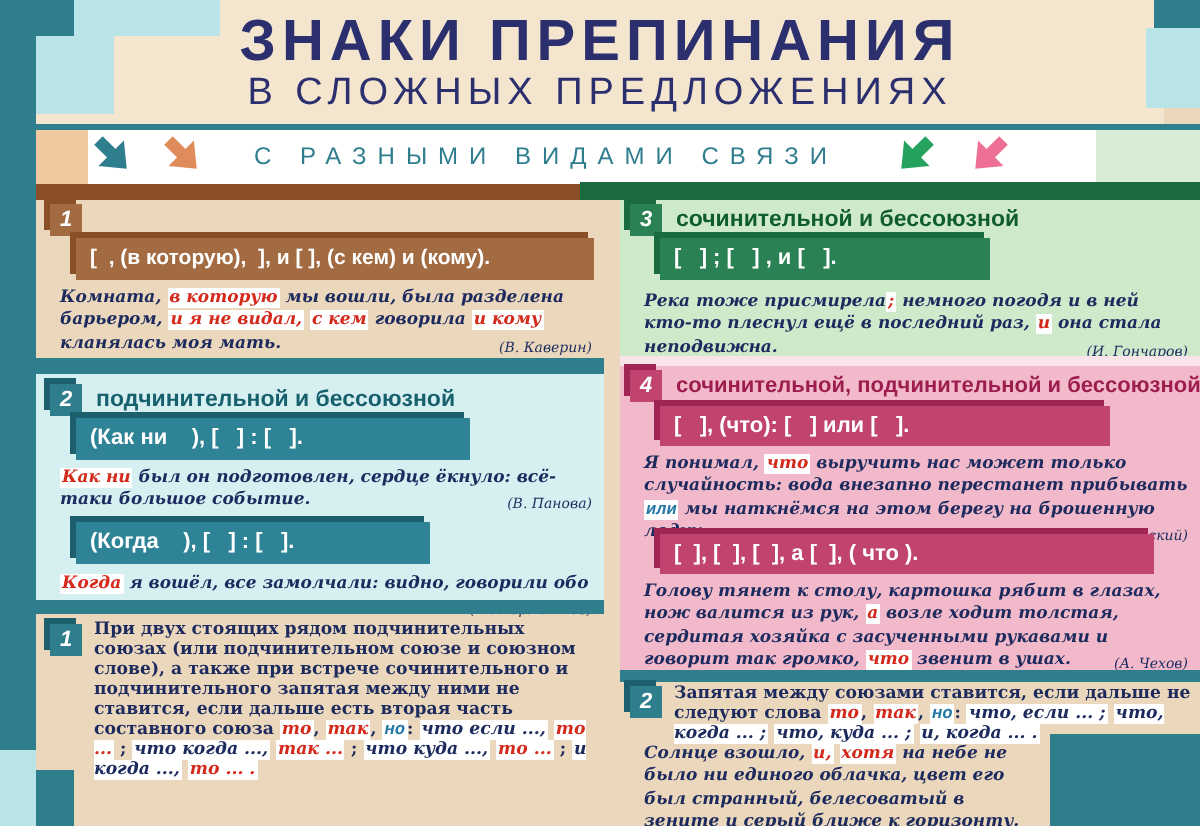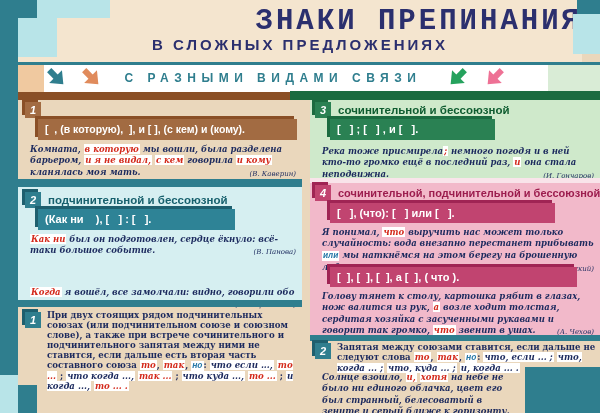--- a/index.html
+++ b/index.html
@@ -2,30 +2,30 @@
 <html style="--page-bg: #ead7bc; --cream: #f4e5cf; --title-navy: #2b2f6e; --navy: #1c2a5e; --teal: #2f7e8e; --teal-dark: #1e5f6e; --teal-formula: #2e8396; --teal-text: #17606d; --light-cyan: #d6eff1; --mosaic-cyan: #b8e4e8; --brown: #a26b42; --brown-dark: #8a4f26; --brown-text: #6d4120; --green-formula: #2a8153; --green-dark: #1b6b40; --green-text: #0f5c30; --light-green: #cfe9cb; --crimson: #c14470; --crimson-dark: #a02454; --crimson-text: #9c1d4e; --pink: #f2b9ca; --pink-light: #f9e4ea; --red: #d42a1c; --blue: #2779a8; --peach: #f0c9a0; --pale-green: #d9ecd6; --arrow-orange: #e08b5c; --arrow-green: #25a25d; --arrow-pink: #ee7195; --white: #ffffff;"><head>
 <meta charset="utf-8">
 <style>
   html,body{margin:0;padding:0;}
   .poster{position:relative;width:600px;height:413px;background:var(--page-bg);overflow:hidden;
           font-family:"Liberation Sans",sans-serif;}
   .abs{position:absolute;}
 
   
   .header-panel{left:18px;top:0;width:564px;height:62px;background:var(--cream);text-align:center;}
-  .title{margin-top:5px;font-family:Liberation Mono, monospace;font-weight:bold;font-size:29px;
-         letter-spacing:3px;color:var(--title-navy);text-align:right;}
-  .subtitle{margin-top:-2px;font-size:15px;font-weight:bold;letter-spacing:3px;color:var(--title-navy);}
+  .title{margin-top:5px;font-family:Liberation Sans, sans-serif;font-weight:bold;font-size:29px;
+         letter-spacing:3px;color:var(--title-navy);}
+  .subtitle{margin-top:-2px;font-size:19px;font-weight:normal;letter-spacing:3px;color:var(--title-navy);}
 
   
   .band-line{left:18px;top:62px;width:582px;height:3px;background:var(--teal);}
   .band-body{left:18px;top:65px;width:582px;height:27px;background:var(--white);}
   .peach-seg{left:18px;top:65px;width:26px;height:27px;background:var(--peach);}
   .palegreen-seg{left:548px;top:65px;width:52px;height:27px;background:var(--pale-green);}
-  .band-label{left:108px;top:71px;width:330px;text-align:center;font-size:12px;font-weight:bold;
+  .band-label{left:108px;top:71px;width:330px;text-align:center;font-size:12px;font-weight:normal;
               letter-spacing:5.5px;color:var(--teal);white-space:nowrap;}
 
   .arrow{width:22px;height:22px;}
   .arrow .inner{position:absolute;left:0;top:0;width:22px;height:22px;}
   .arrow.se .inner{transform:rotate(-45deg);}
   .arrow.sw .inner{transform:rotate(45deg);}
   .arrow .shaft{position:absolute;left:8px;top:0;width:6px;height:10px;background:currentColor;}
   .arrow .head{position:absolute;left:2px;top:9px;width:0;height:0;
                border-left:9px solid transparent;border-right:9px solid transparent;
                border-top:11px solid currentColor;}
@@ -145,37 +145,38 @@
 
   <div class="abs tbar1"></div>
   <div class="abs bg-cyan"></div>
   <div class="abs numbox nb-teal" style="left:25px;top:192px;">2</div>
   <div class="abs sec-title t-teal" style="left:48px;top:194px;">подчинительной и бессоюзной</div>
   <div class="abs formula f-teal" style="left:38px;top:209px;width:190px;">(Как ни&nbsp;&nbsp;&nbsp;&nbsp;), [&nbsp;&nbsp;&nbsp;] : [&nbsp;&nbsp;&nbsp;].</div>
   <div class="abs example" style="left:30px;top:234px;width:266px;">
     <span><span class="seg-hr">Как ни</span><span> был он подготовлен, сердце ёкнуло: всё-таки большое событие.</span></span>
     <span class="attr">(В. Панова)</span>
   </div>
+  <div class="abs formula f-teal" style="left:38px;top:261px;width:170px;">(Когда&nbsp;&nbsp;&nbsp;&nbsp;), [&nbsp;&nbsp;&nbsp;] : [&nbsp;&nbsp;&nbsp;].</div>
   <div class="abs example" style="left:30px;top:287px;width:266px;">
     <span><span class="seg-hr">Когда</span><span> я вошёл, все замолчали: видно, говорили обо мне.</span></span>
     <span class="attr">(М. Лермонтов)</span>
   </div>
 
   <div class="abs tbar2"></div>
   <div class="abs numbox nb-teal" style="left:25px;top:312px;">1</div>
   <div class="abs note-text" style="left:47px;top:310px;width:251px;">
     <span><span>При двух стоящих рядом подчинительных союзах (или подчинительном союзе и союзном слове), а также при встрече сочинительного и подчинительного запятая между ними не ставится, если дальше есть вторая часть составного союза </span><span class="seg-hr">то</span><span>, </span><span class="seg-hr">так</span><span>, </span><span class="seg-ht">но</span><span>: </span><span class="seg-hi">что если ...,</span><span> </span><span class="seg-hr">то ...</span><span> ; </span><span class="seg-hi">что когда ...,</span><span> </span><span class="seg-hr">так ...</span><span> ; </span><span class="seg-hi">что куда ...,</span><span> </span><span class="seg-hr">то ...</span><span> ; </span><span class="seg-hi">и когда ...,</span><span> </span><span class="seg-hr">то ... .</span></span>
   </div>
 
   <div class="abs bg-green"></div>
   <div class="abs numbox nb-green" style="left:315px;top:102px;">3</div>
   <div class="abs sec-title t-green" style="left:338px;top:104px;">сочинительной и бессоюзной</div>
   <div class="abs formula f-green" style="left:330px;top:119px;width:158px;">[&nbsp;&nbsp;&nbsp;] ; [&nbsp;&nbsp;&nbsp;] , и [&nbsp;&nbsp;&nbsp;].</div>
   <div class="abs example" style="left:322px;top:146px;width:272px;">
-    <span><span>Река тоже присмирела</span><span class="seg-hr">;</span><span> немного погодя и в ней кто-то громко ещё в последний раз, </span><span class="seg-hr">и</span><span> она стала неподвижна.</span></span>
+    <span><span>Река тоже присмирела</span><span class="seg-hr">;</span><span> немного погодя и в ней кто-то плеснул ещё в последний раз, </span><span class="seg-hr">и</span><span> она стала неподвижна.</span></span>
     <span class="attr">(И. Гончаров)</span>
   </div>
 
   <div class="abs pink-strip"></div>
   <div class="abs bg-pink"></div>
   <div class="abs numbox nb-crimson" style="left:315px;top:185px;">4</div>
   <div class="abs sec-title t-crimson" style="left:338px;top:187px;font-size:11px;">сочинительной, подчинительной и бессоюзной</div>
   <div class="abs formula f-crimson" style="left:330px;top:203px;width:218px;">[&nbsp;&nbsp;&nbsp;], (что): [&nbsp;&nbsp;&nbsp;] или [&nbsp;&nbsp;&nbsp;].</div>
   <div class="abs example" style="left:322px;top:227px;width:272px;">
     <span><span>Я понимал, </span><span class="seg-hr">что</span><span> выручить нас может только случайность: вода внезапно перестанет прибывать </span><span class="seg-ht">или</span><span> мы наткнёмся на этом берегу на брошенную лодку.</span></span>

